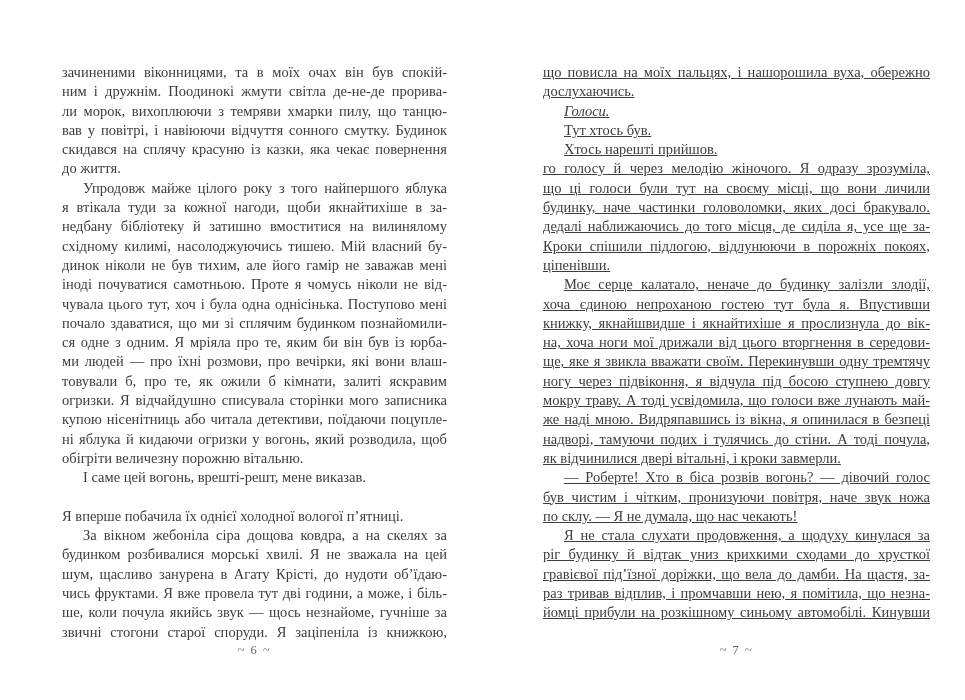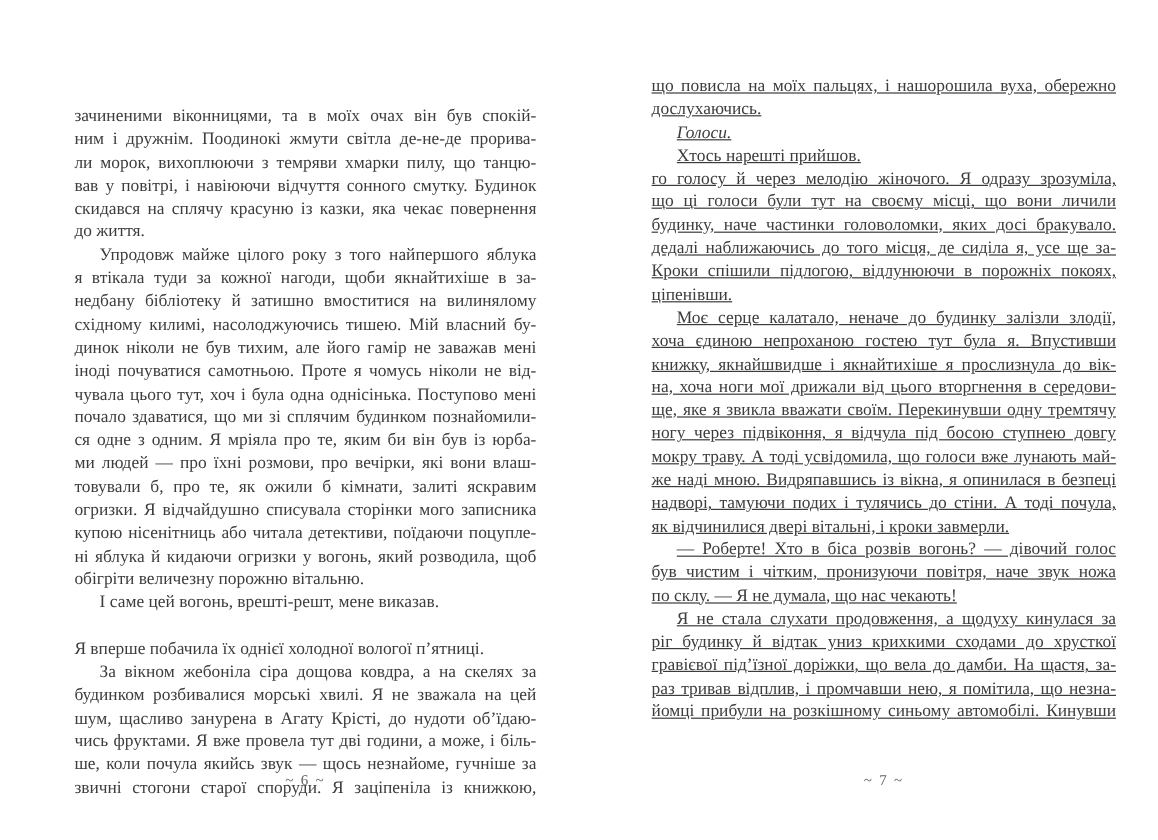--- a/index.html
+++ b/index.html
@@ -6,21 +6,21 @@
   body {
     width: 965px; height: 700px;
     background: #ffffff;
     font-family: "Liberation Serif", "DejaVu Serif", serif;
     color: #3c3c3c;
     position: relative;
     overflow: hidden;
   }
   .book-spread { position: absolute; inset: 0; }
   .page { position: absolute; top: 63px; }
-  .page-left  { left: 62px;  width: 385px; margin-top: 25px; }
+  .page-left  { left: 62px;  width: 385px; }
   .page-right { left: 543px; width: 387px; text-decoration: underline; }
   .line {
     font-size: 14.5px;
     line-height: 19.3px;
     height: 19.3px;
     text-align: justify;
     text-align-last: justify;
     -moz-text-align-last: justify;
   }
   .line.nostretch { text-align: right; text-align-last: left; -moz-text-align-last: left; }
@@ -76,20 +76,21 @@
         <div class="line">ше, коли почула якийсь звук — щось незнайоме, гучніше за</div>
         <div class="line">звичні стогони старої споруди. Я заціпеніла із книжкою,</div>
       </div>
   </div>
 
   <div class="page page-right">
     <div class="lines">
         <div class="line">що повисла на моїх пальцях, і нашорошила вуха, обережно</div>
         <div class="line nostretch">дослухаючись.</div>
         <div class="line nostretch indent italic">Голоси.</div>
+        <div class="line nostretch indent">Тут хтось був.</div>
         <div class="line nostretch indent">Хтось нарешті прийшов.</div>
         <div class="line">го голосу й через мелодію жіночого. Я одразу зрозуміла,</div>
         <div class="line">що ці голоси були тут на своєму місці, що вони личили</div>
         <div class="line">будинку, наче частинки головоломки, яких досі бракувало.</div>
         <div class="line">дедалі наближаючись до того місця, де сиділа я, усе ще за-</div>
         <div class="line">Кроки спішили підлогою, відлунюючи в порожніх покоях,</div>
         <div class="line nostretch">ціпенівши.</div>
         <div class="line indent">Моє серце калатало, неначе до будинку залізли злодії,</div>
         <div class="line">хоча єдиною непроханою гостею тут була я. Впустивши</div>
         <div class="line">книжку, якнайшвидше і якнайтихіше я прослизнула до вік-</div>

